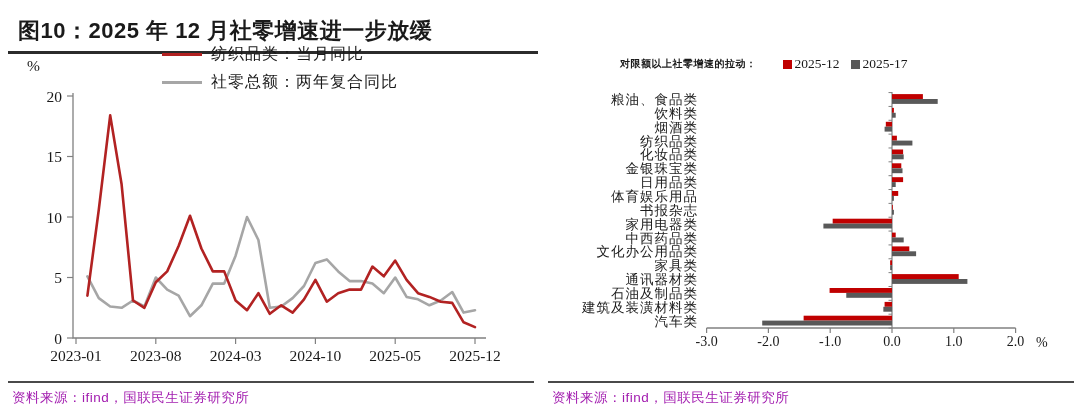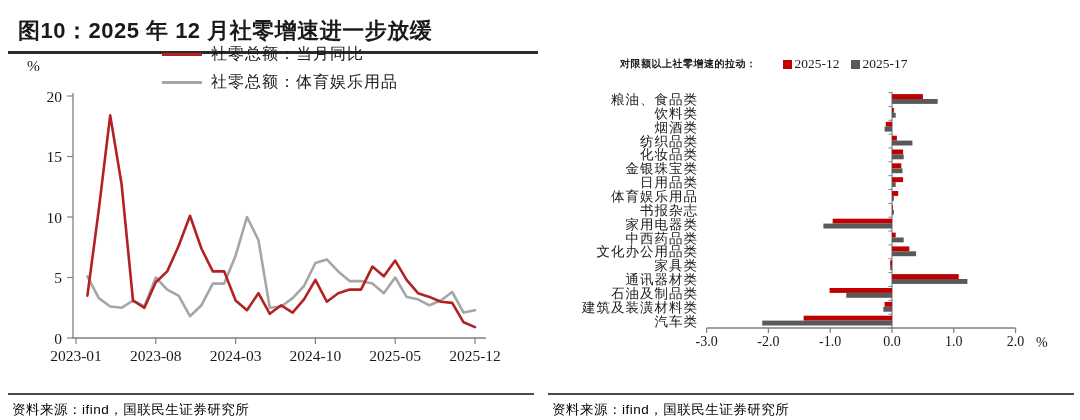--- a/index.html
+++ b/index.html
@@ -21,41 +21,41 @@
   .legend-row{display:flex;align-items:center;gap:9px;white-space:nowrap;}
   .legend-line{width:40px;height:3px;flex:0 0 auto;}
   .legend-text{letter-spacing:1px;}
   .bar-header{position:absolute;left:80px;top:56px;display:flex;align-items:center;white-space:nowrap;}
   .bar-annotation{font-size:10px;font-weight:bold;color:#1a1a1a;letter-spacing:.5px;}
   .bar-legend{display:flex;gap:11px;margin-left:26px;align-items:center;
     font-family:"Liberation Serif","DejaVu Serif",serif;font-size:13.5px;color:#1a1a1a;}
   .bar-legend-item{display:flex;align-items:center;gap:3px;}
   .sq{width:9px;height:9px;flex:0 0 auto;}
   .panel-source{
-    position:absolute;left:8px;top:393px;width:522px;
+    position:absolute;left:8px;top:381px;width:522px;
     border-top:2px solid #4a4a4a;padding:6px 0 0 4px;
-    font-size:13.5px;color:#000000;letter-spacing:.5px;white-space:nowrap;
+    font-size:13.5px;color:#a21caf;letter-spacing:.5px;white-space:nowrap;
   }
 </style>
 </head>
 <body>
 
 <div class="stage">
 
   <section class="panel" style="left:0px">
     <header class="panel-title">图10：2025 年 12 月社零增速进一步放缓</header>
 
     <div class="line-legend">
       <div class="legend-row">
         <span class="legend-line" style="background: rgb(178, 34, 34);"></span>
-        <span class="legend-text">社零总额：当月同比</span>
+        <span class="legend-text">纺织品类：当月同比</span>
       </div>
       <div class="legend-row">
         <span class="legend-line" style="background: rgb(166, 166, 166);"></span>
-        <span class="legend-text">社零总额：体育娱乐用品</span>
+        <span class="legend-text">社零总额：两年复合同比</span>
       </div>
     </div>
 
     <svg id="svg-line" class="chart-svg" viewBox="0 0 540 420">
         <path d="M73 93 V338 H486" stroke="#808080" stroke-width="1.3" fill="none"></path>
         <line x1="67" y1="338" x2="73" y2="338" stroke="#808080" stroke-width="1.2"></line>
         <text x="62" y="343.5" text-anchor="end" font-size="15.5">0</text>
         <line x1="67" y1="277.5" x2="73" y2="277.5" stroke="#808080" stroke-width="1.2"></line>
         <text x="62" y="283" text-anchor="end" font-size="15.5">5</text>
         <line x1="67" y1="217" x2="73" y2="217" stroke="#808080" stroke-width="1.2"></line>

